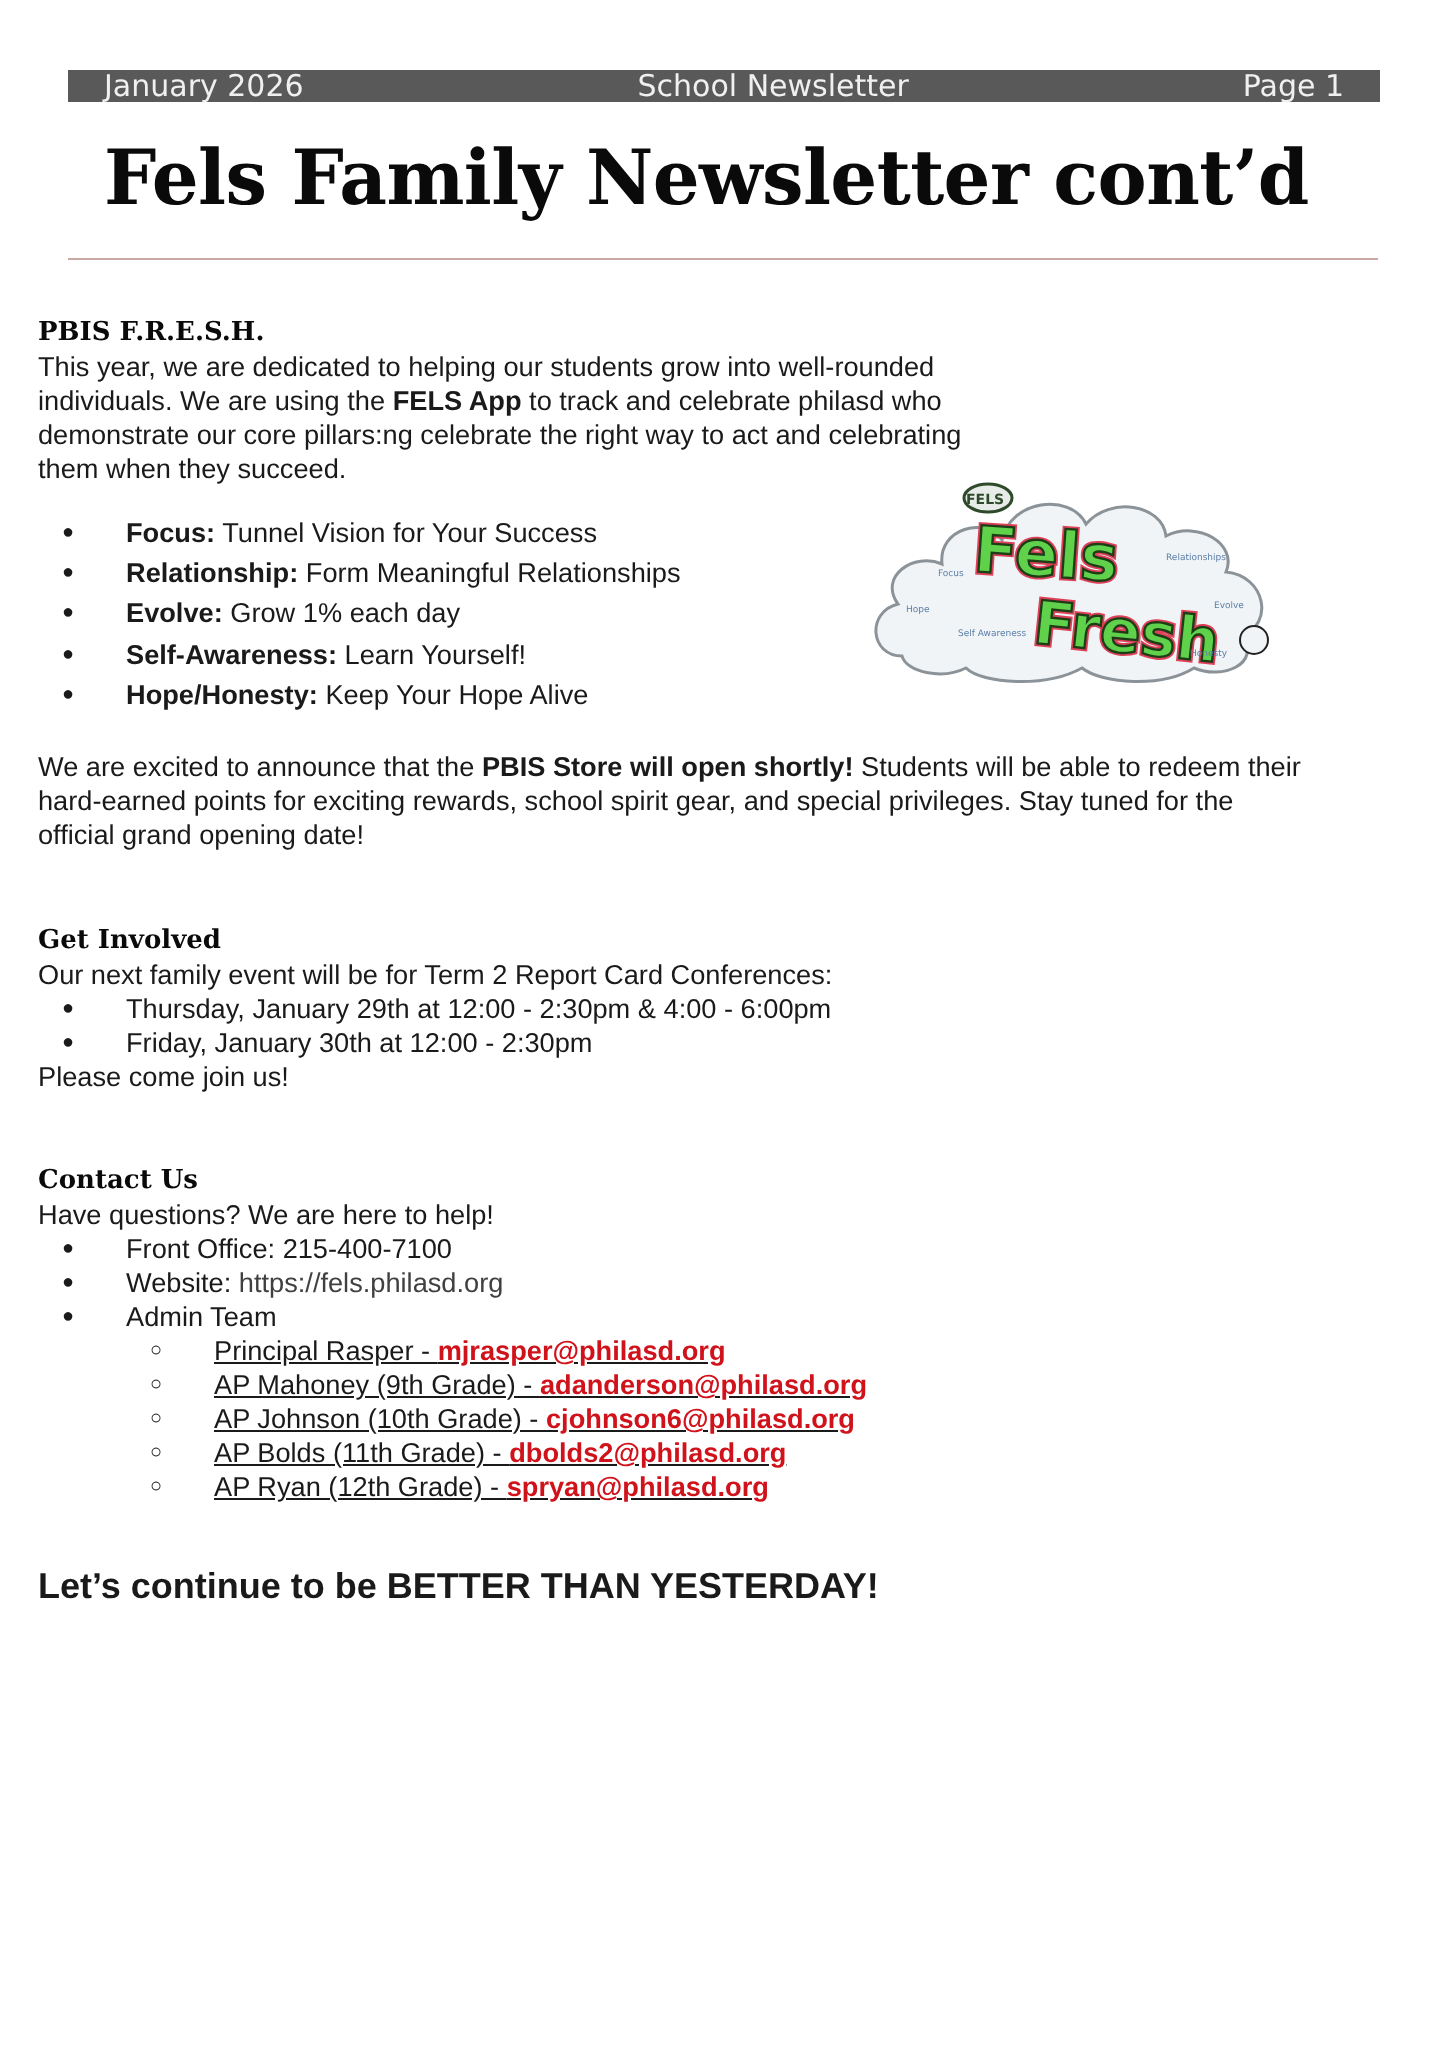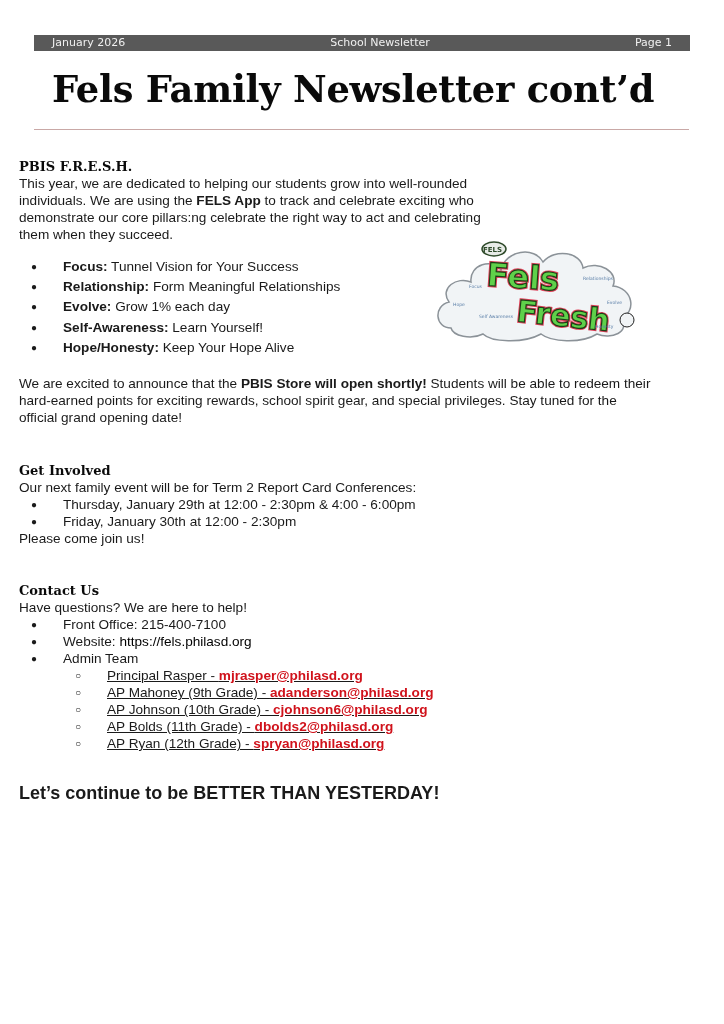--- a/index.html
+++ b/index.html
@@ -3,21 +3,21 @@
   <meta charset="utf-8">
   <style>
     html, body { margin: 0; padding: 0; background: #ffffff; }
     body {
       width: 724px; height: 1024px; position: relative; overflow: hidden;
       font-family: "Liberation Sans", sans-serif; color: #1a1a1a;
     }
     .header-bar {
       position: absolute; left: 34px; top: 35px; width: 656px; height: 16px;
       background: #595959; color: #f0f0f0;
-      font-family: "DejaVu Sans", sans-serif; font-size: 11px;
+      font-family: "DejaVu Sans", sans-serif; font-size: 15px;
       display: flex; align-items: center; justify-content: space-between;
       padding: 0 18px 0 18px; box-sizing: border-box;
     }
     .header-bar span { line-height: 16px; }
     .title {
       position: absolute; left: 52px; top: 66px; width: 640px;
       font-family: "DejaVu Serif", serif; font-weight: bold;
       font-size: 38px; letter-spacing: -0.3px; color: #0a0a0a;
       white-space: nowrap; transform: scaleX(0.97); transform-origin: left;
     }
@@ -32,21 +32,21 @@
     }
     p { margin: 0; font-size: 13.6px; line-height: 17px; }
     ul.pillars { list-style: none; margin: 14px 0 0 0; padding: 0; }
     ul.bul { list-style: none; margin: 0; padding: 0; }
     li.b { position: relative; padding-left: 44px; font-size: 13.6px; line-height: 17px; }
     li.b::before { content: "\25CF"; position: absolute; left: 12px; top: 0; font-size: 10px; }
     ul.pillars li.b { line-height: 20.2px; }
     ul.sub { list-style: none; margin: 0; padding: 0; text-decoration: underline; }
     li.s { position: relative; padding-left: 88px; font-size: 13.6px; line-height: 17px; }
     li.s::before { content: "\25CB"; position: absolute; left: 56px; top: 0; font-size: 10px; }
-    .red { color: #000000; }
+    .red { color: #404040; }
     .redb { color: #d0121b; font-weight: bold; }
     .logo {
       position: absolute; left: 431px; top: 236px; width: 210px; height: 108px;
     }
     .gap-a { height: 17px; }
     .gap-b { height: 36px; }
     .gap-c { height: 35px; }
     .gap-d { height: 33px; }
     .closing { font-weight: bold; font-size: 18px; line-height: 17px; margin: 0; }
   </style>
@@ -77,21 +77,21 @@
   <text x="176" y="68" font-size="4.5" font-family="DejaVu Sans, sans-serif" fill="#5b7fa8">Evolve</text>
   <text x="164" y="92" font-size="4.5" font-family="DejaVu Sans, sans-serif" fill="#5b7fa8">Honesty</text>
   <circle cx="196" cy="84" r="7" fill="#f1f4f6" stroke="#222" stroke-width="1"></circle>
 </svg>
 
 <div class="content">
 
   <h2 class="sec-head">PBIS F.R.E.S.H.</h2>
   <p>
     <span>This year, we are dedicated to helping our students grow into well-rounded</span><br>
-    <span> individuals. We are using the </span><b>FELS App</b><span> to track and celebrate exciting who</span><br>
+    <span> individuals. We are using the </span><b>FELS App</b><span> to track and celebrate philasd who</span><br>
     <span>demonstrate our core pillars:ng celebrate the right way to act and celebrating</span><br>
     <span>them when they succeed.</span>
   </p>
 
   <ul class="pillars">
     <li class="b"><b>Focus:</b><span> Tunnel Vision for Your Success</span></li>
     <li class="b"><b>Relationship:</b><span> Form Meaningful Relationships</span></li>
     <li class="b"><b>Evolve:</b><span> Grow 1% each day</span></li>
     <li class="b"><b>Self-Awareness:</b><span> Learn Yourself!</span></li>
     <li class="b"><b>Hope/Honesty:</b><span> Keep Your Hope Alive</span></li>

